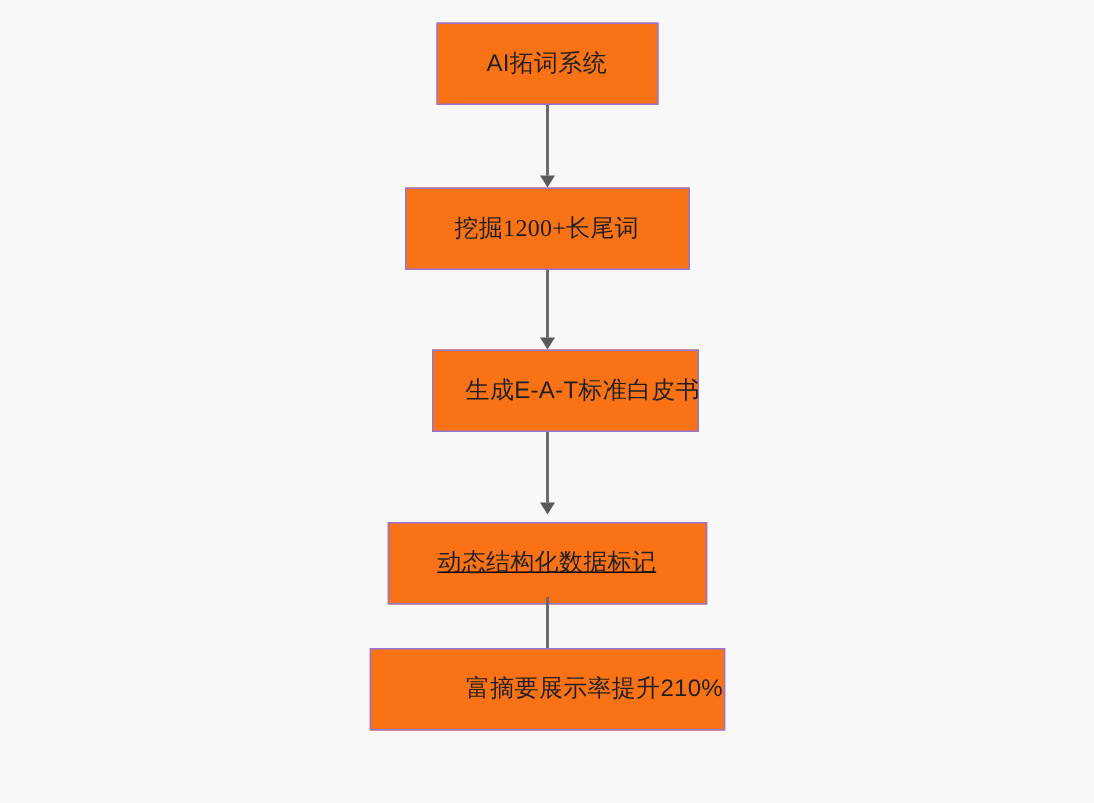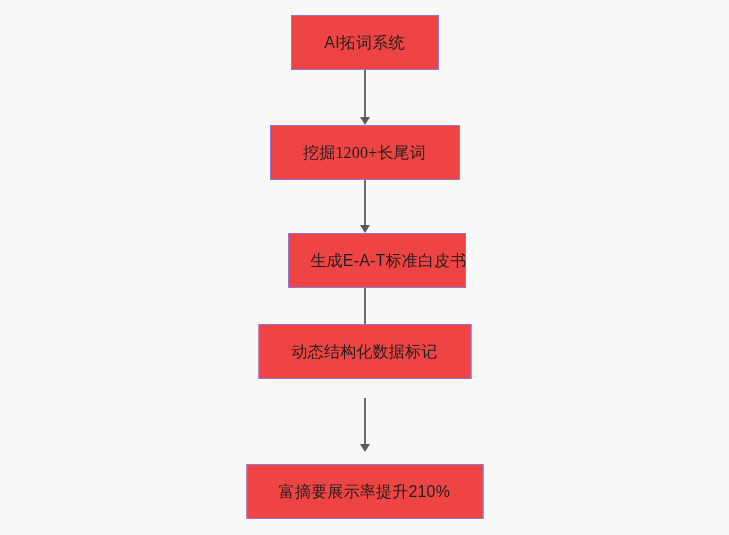--- a/index.html
+++ b/index.html
@@ -17,21 +17,21 @@
 
   #flowchart-canvas {
     position: relative;
     width: 729px;
     height: 535px;
   }
 
   .flow-node {
     position: absolute;
     box-sizing: border-box;
-    background: #ef4444;
+    background: #f97316;
     border: 1.6px solid #9575d4;
     display: flex;
     align-items: center;
     justify-content: center;
     height: 55px;
     left: 50%;
     transform: translateX(-50%);
   }
 
   .flow-node .node-label {
@@ -39,22 +39,22 @@
     line-height: 1;
     color: #1f1f1f;
     white-space: nowrap;
     letter-spacing: 0.2px;
   }
 
   
   .node-1 { width: 148px; top: 15px;  margin-left: 0px; }
   .node-2 { width: 190px; top: 125px; margin-left: 0px; font-family: Liberation Serif, serif; }
   .node-3 { width: 178px; top: 233px; margin-left: 12px; padding-left: 24px; }
-  .node-4 { width: 213px; top: 324px; margin-left: 0px; }
-  .node-5 { width: 237px; top: 464px; margin-left: 0px; }
+  .node-4 { width: 213px; top: 348px; margin-left: 0px; text-decoration: underline; }
+  .node-5 { width: 237px; top: 432px; margin-left: 0px; justify-content: flex-end; }
 
   
   .flow-edge {
     position: absolute;
     left: 50%;
     transform: translateX(-50%);
     width: 12px;
   }
   .flow-edge .edge-line {
     position: absolute;

